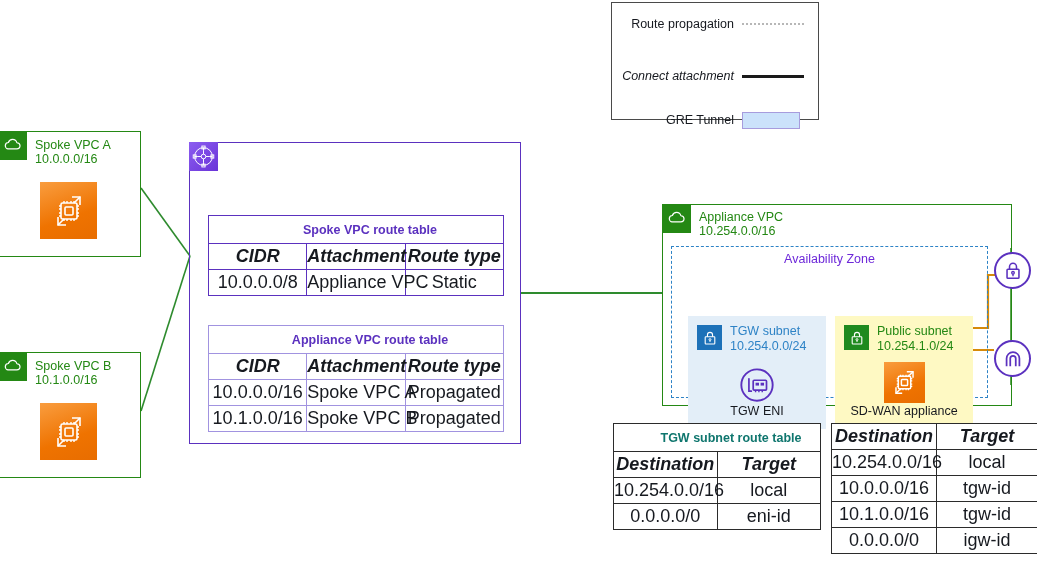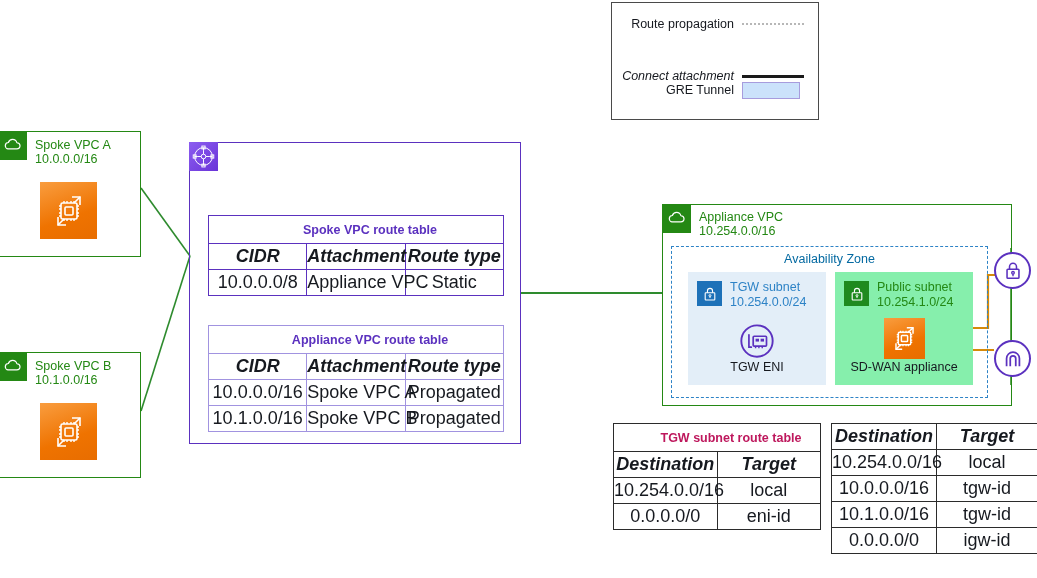--- a/index.html
+++ b/index.html
@@ -129,43 +129,44 @@
   }
   .rt .rt-head {
     font-style: italic;
     font-weight: bold;
   }
   .rt-purple .rt-title { color: #5b31bf; }
   .rt-purple td { border-color: #5b31bf; }
   .rt-lilac .rt-title { color: #5b31bf; text-align: center; }
   .rt-lilac td { border-color: #a193e0; }
   .rt-dark td { border-color: #2b2b2b; }
-  .rt-blue .rt-title { color: #be185d; }
+  .rt-blue .rt-title { color: #0f766e; }
   .rt-green .rt-title { color: #1a9e1a; }
 
   
   #az {
     border: 1.6px dashed #2e83c6;
     box-sizing: border-box;
     background: transparent;
   }
   #az-title {
     position: absolute;
     width: 100%;
     text-align: center;
     top: 5px;
     font-size: 12.5px;
-    color: #0369a1;
+    color: #6d28d9;
   }
   .subnet {
     position: absolute;
     box-sizing: border-box;
+    margin-top: 44px;
   }
   .subnet-tgw { background: #e3eef8; }
-  .subnet-pub { background: #86efac; }
+  .subnet-pub { background: #fef9c3; }
   .subnet-badge {
     position: absolute;
     left: 9px; top: 9px;
     width: 25px; height: 25px;
     display: flex; align-items: center; justify-content: center;
   }
   .badge-blue { background: #1d71b8; }
   .badge-green { background: #1f8a1f; }
   .subnet-label {
     position: absolute;
@@ -220,21 +221,21 @@
       <div class="legend-swatch">
           <span class="sw-dotted"></span>
         </div>
     </div>
     <div class="legend-row" style="top:60px;font-style:italic;">
       <div class="legend-label">Connect attachment</div>
       <div class="legend-swatch">
           <span class="sw-black"></span>
         </div>
     </div>
-    <div class="legend-row" style="top:74px;">
+    <div class="legend-row" style="top:104px;">
       <div class="legend-label">GRE Tunnel</div>
       <div class="legend-swatch">
           <span class="sw-gre"></span>
         </div>
     </div>
   </div>
 
   <div class="abs grp grp-green" id="spoke-a" style="left:-2px; top:131px; width:143px; height:126px;">
     <div class="corner-icon ci-green">
       <svg width="19" height="19" viewBox="0 0 24 24">

